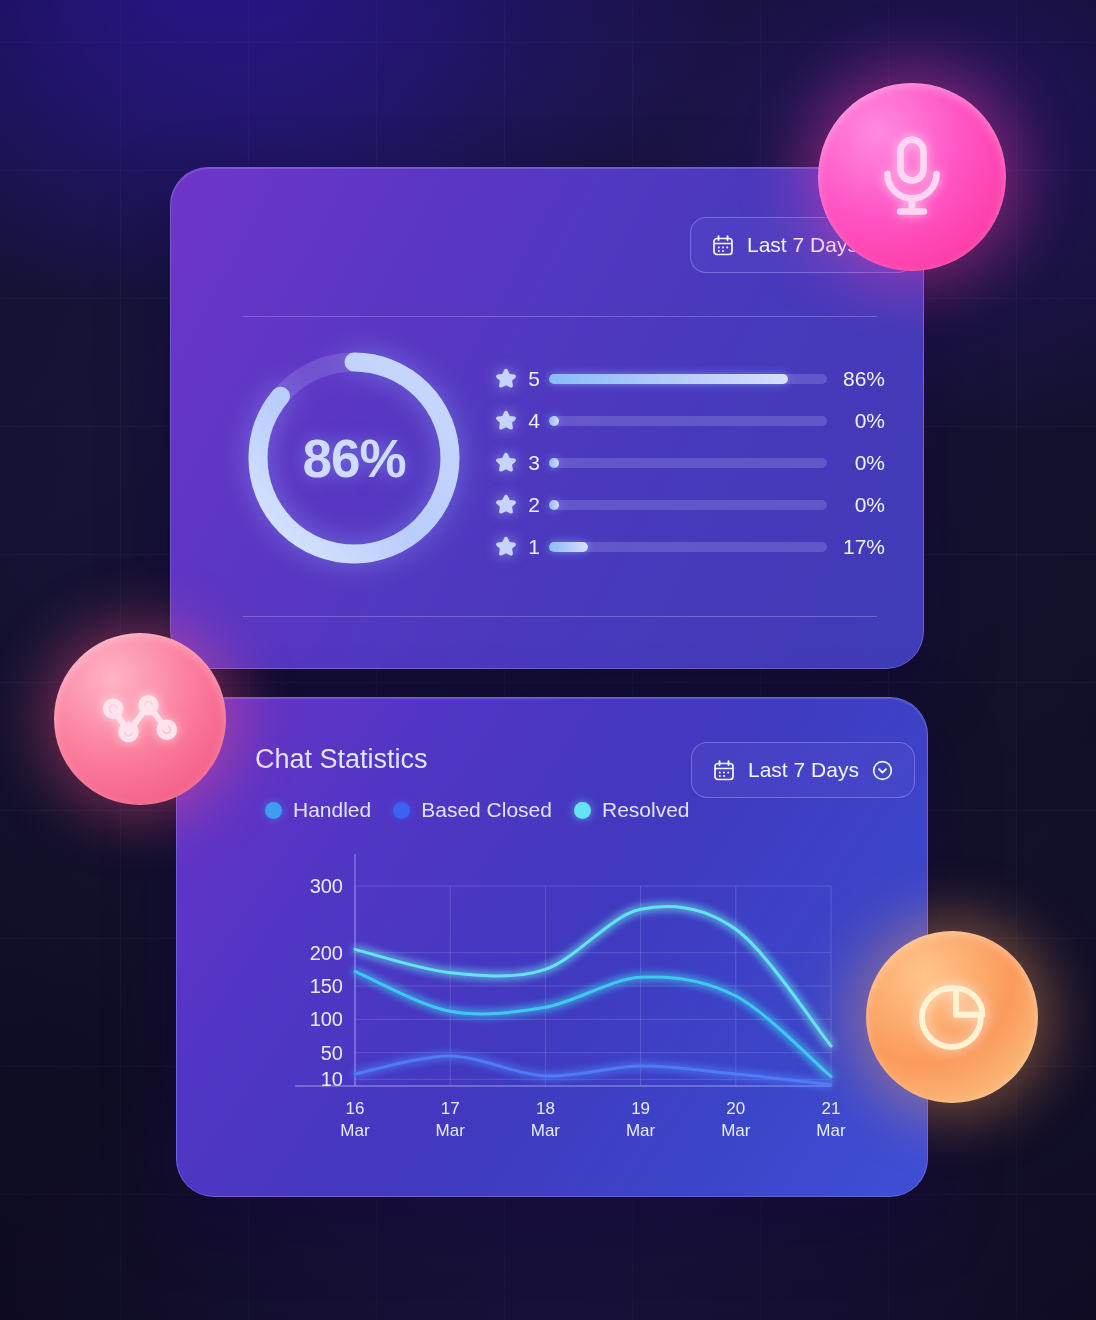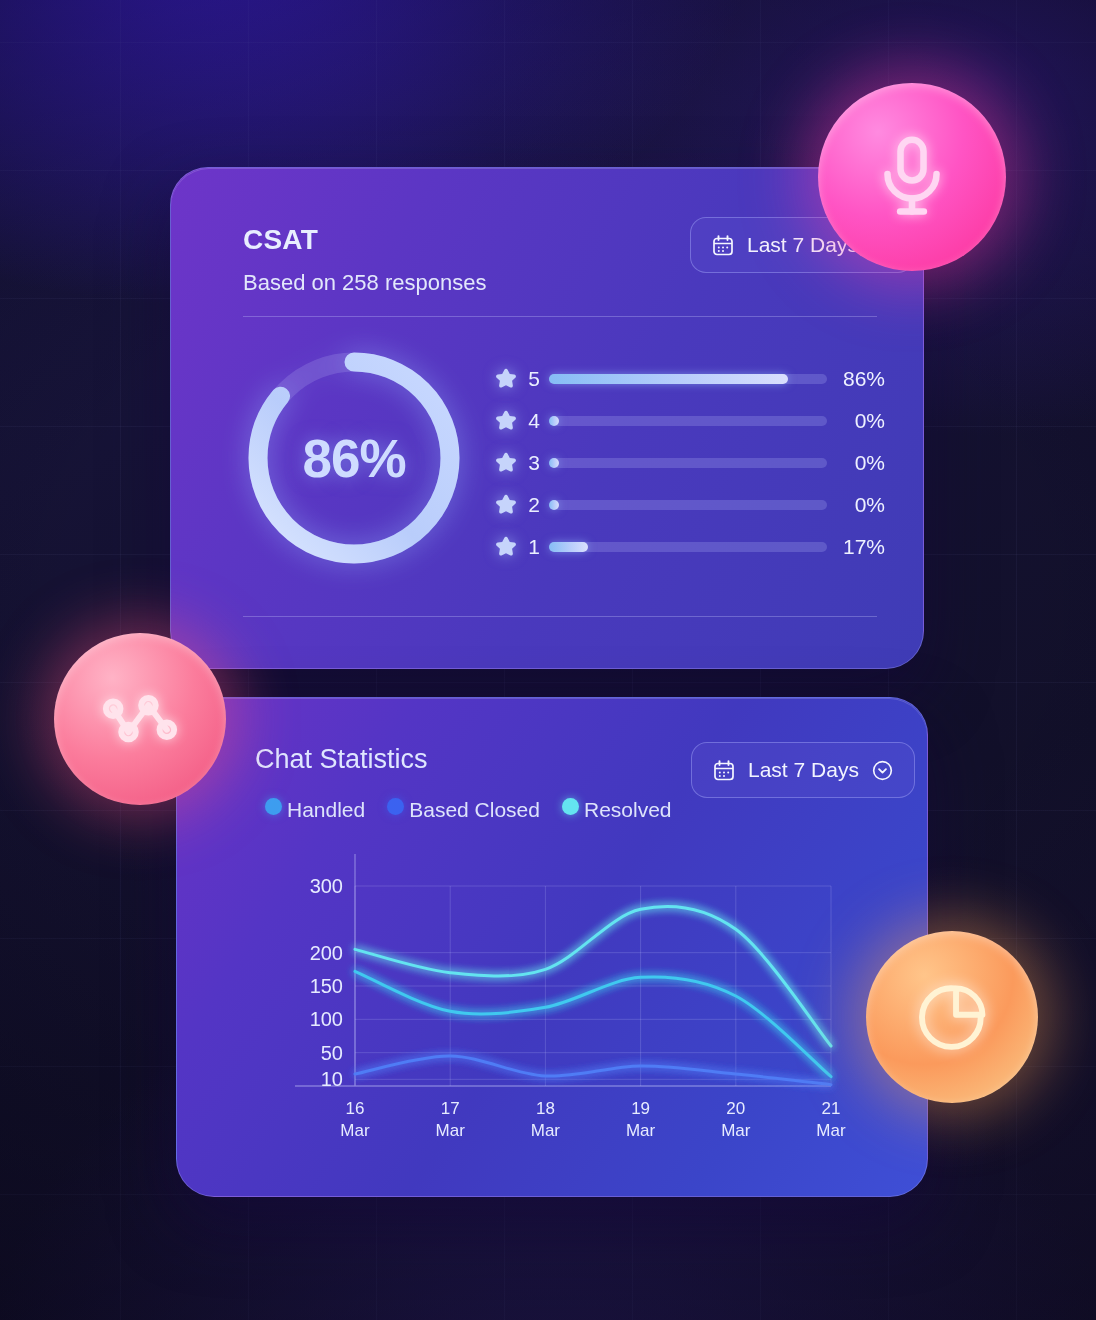--- a/index.html
+++ b/index.html
@@ -138,41 +138,37 @@
 
   
   .chat-title {
     position: absolute; left: 78px; top: 46px;
     font-size: 27px; font-weight: normal; color: #dfe6ff;
   }
   #legend {
     position: absolute; left: 88px; top: 100px;
     display: flex; align-items: center; gap: 22px;
   }
-  .leg { display: flex; align-items: flex-start; gap: 5px; }
+  .leg { display: flex; align-items: center; gap: 11px; }
   .dot { width: 17px; height: 17px; border-radius: 50%; flex:0 0 auto; }
   .leg-txt { font-size: 21px; color: #dde3fb; }
 
   
   #plot { position: absolute; left: 110px; top: 150px; width: 560px; height: 315px; }
   #plot svg { display: block; }
 </style>
 </head>
 <body>
 
 <div class="bg-base"></div>
 <div class="bg-grid"></div>
 <div class="bg-vig"></div>
 
 <div class="card" id="csat-card">
 
-  <div class="csat-head">
-    <div class="csat-title">CSAT</div>
-    <div class="csat-sub">Based on 258 responses</div>
-  </div>
 
   <div class="divider" id="csat-div-top"></div>
   <div class="divider" id="csat-div-bottom"></div>
 
   <div class="pill" id="csat-pill">
     <svg class="cal-ico" viewBox="0 0 24 24" fill="none" stroke="#f4f6ff" stroke-width="1.7">
       <rect x="3" y="5" width="18" height="16" rx="3"></rect>
       <path d="M3 10h18" stroke-width="1.5"></path>
       <path d="M7.5 2.6v4M16.5 2.6v4" stroke-linecap="round" stroke-width="1.9"></path>
       <g fill="#f4f6ff" stroke="none">

